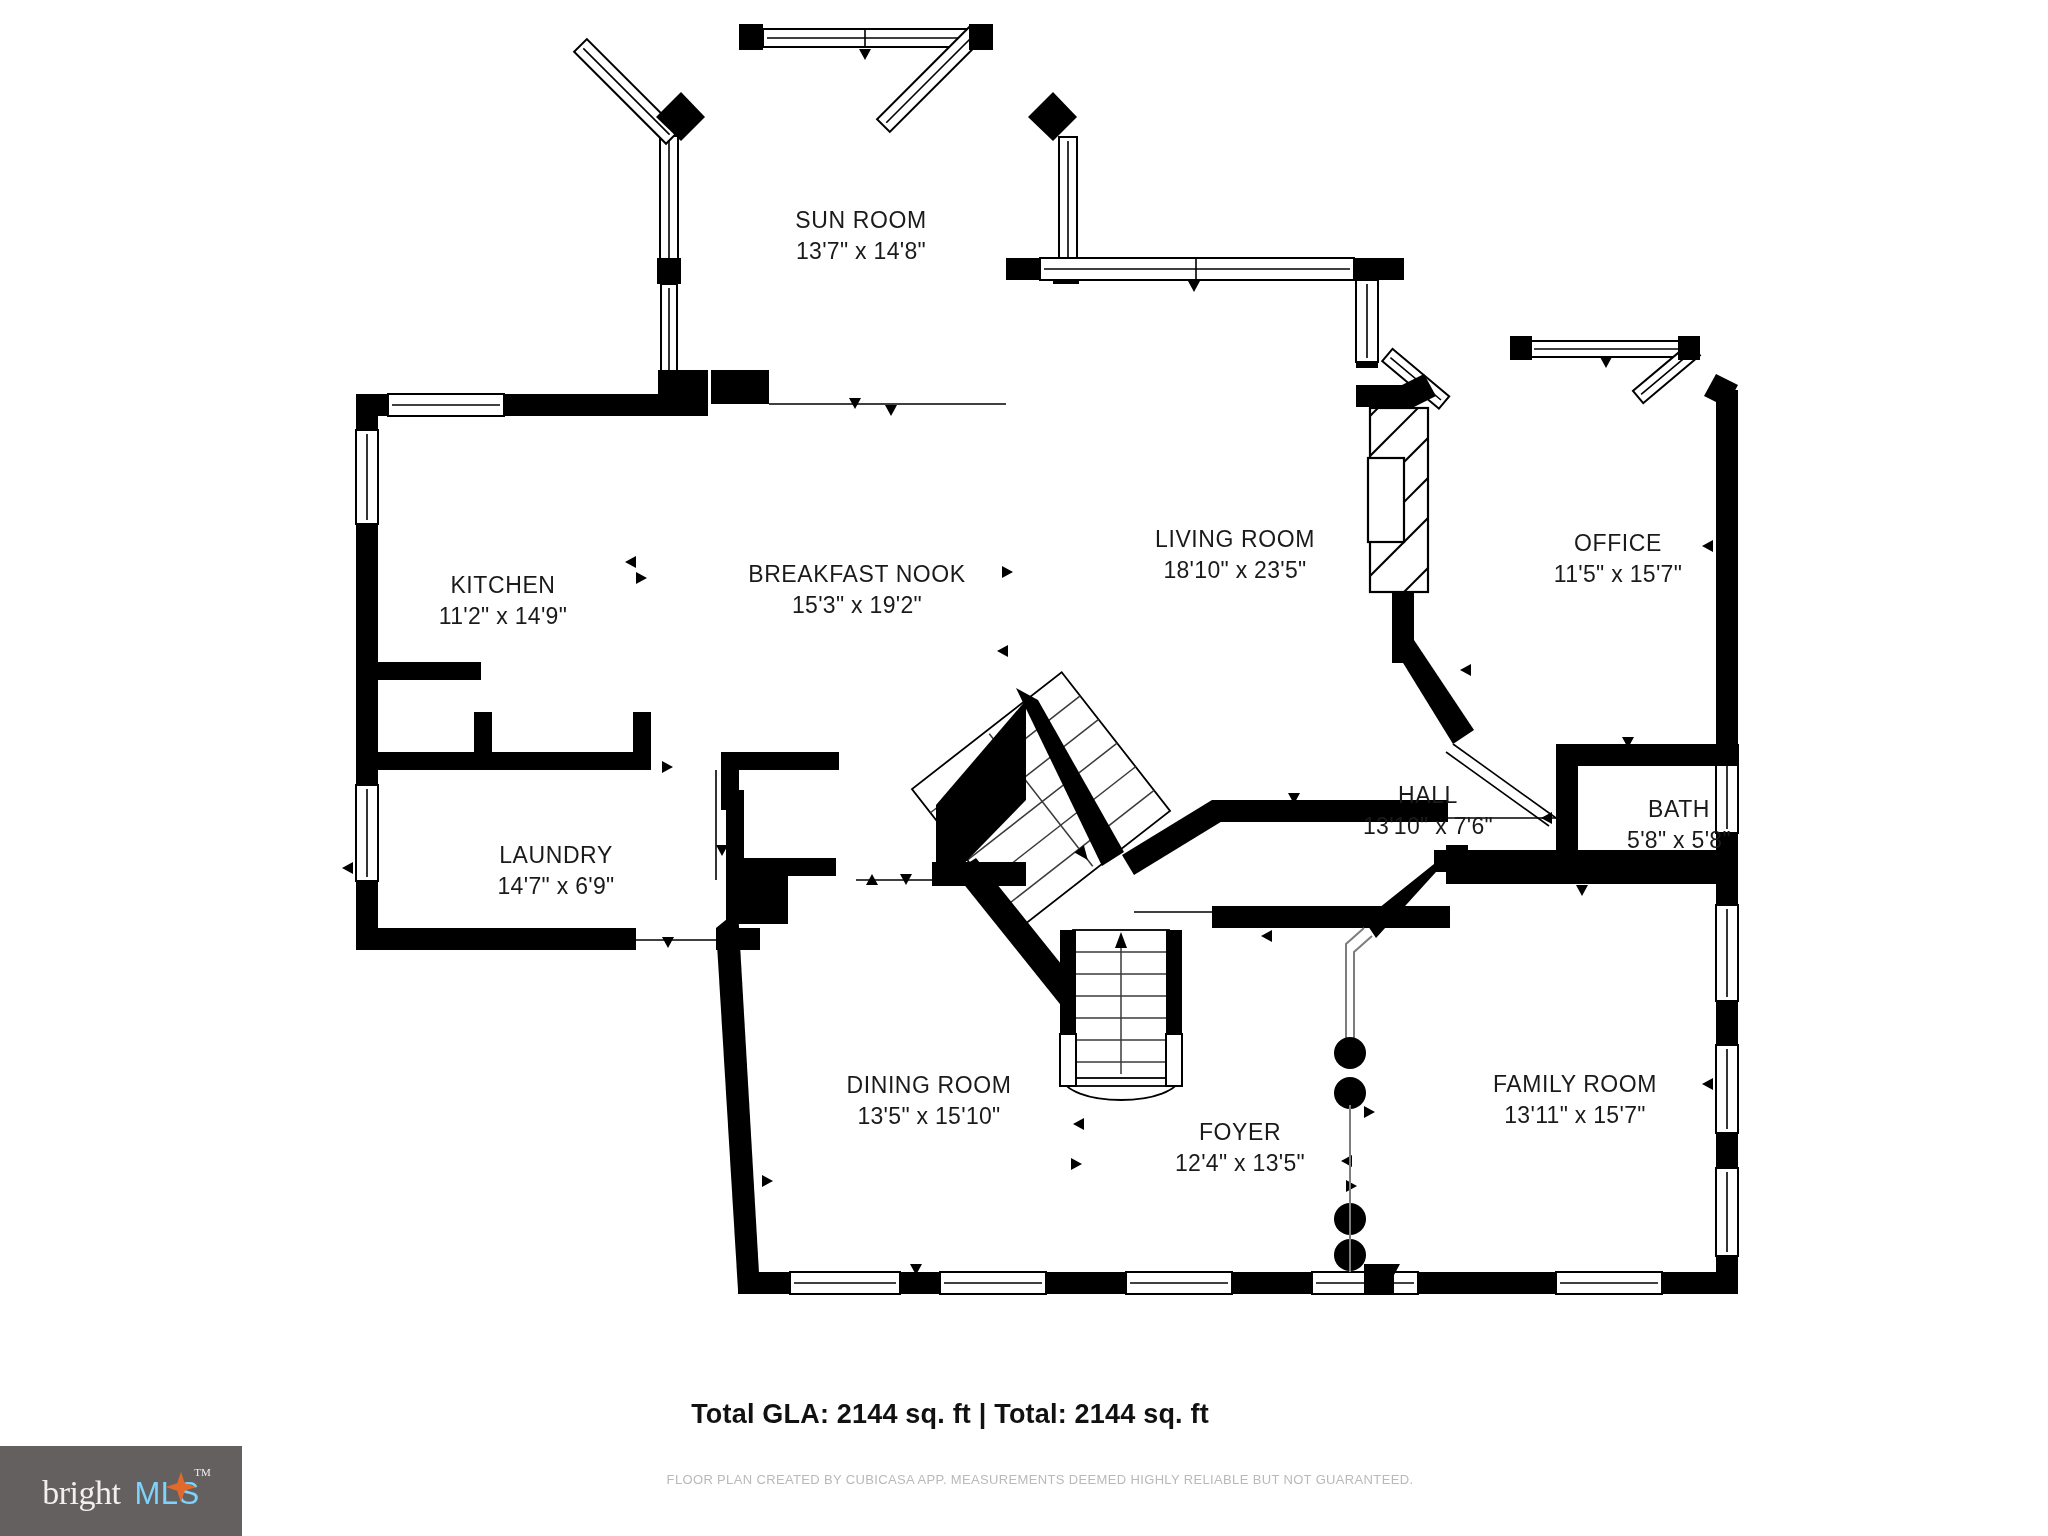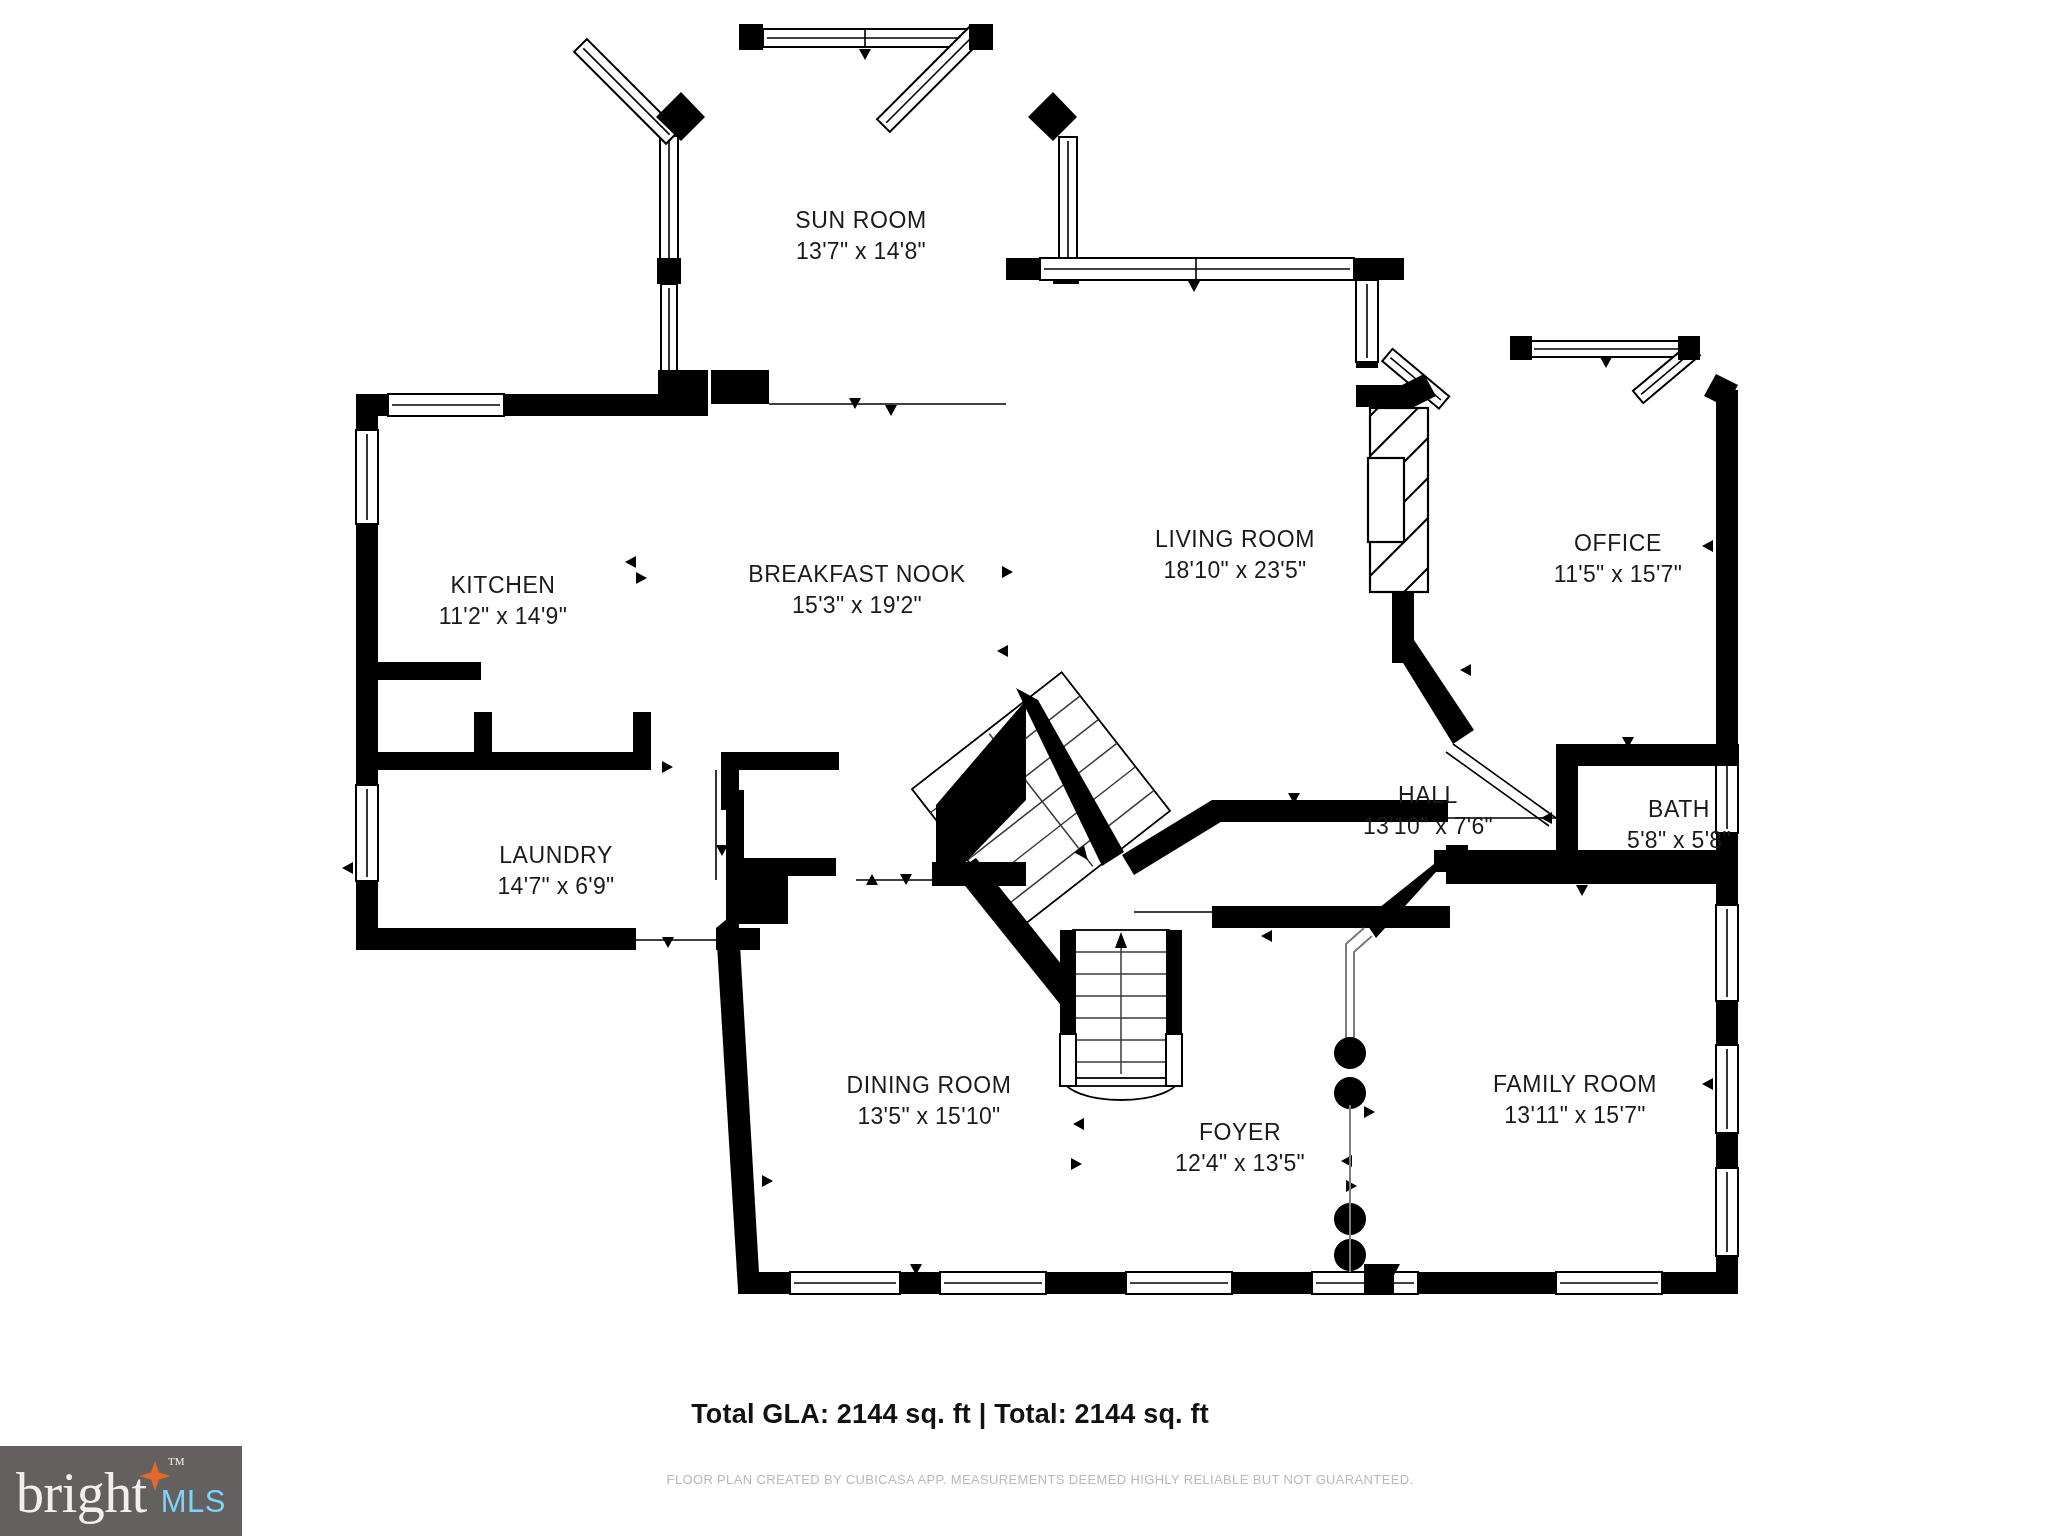--- a/index.html
+++ b/index.html
@@ -98,21 +98,21 @@
     justify-content: center;
   }
   #logo-inner {
     position: relative;
     display: flex;
     align-items: baseline;
     transform: translateY(2px);
   }
   #logo-bright {
     font-family: "Liberation Serif", serif;
-    font-size: 56px;
+    font-size: 34px;
     color: #f2f0ee;
     letter-spacing: -0.5px;
     line-height: 1;
   }
   #logo-star {
     position: absolute;
     left: 122px;
     top: -6px;
     width: 34px;
     height: 34px;

